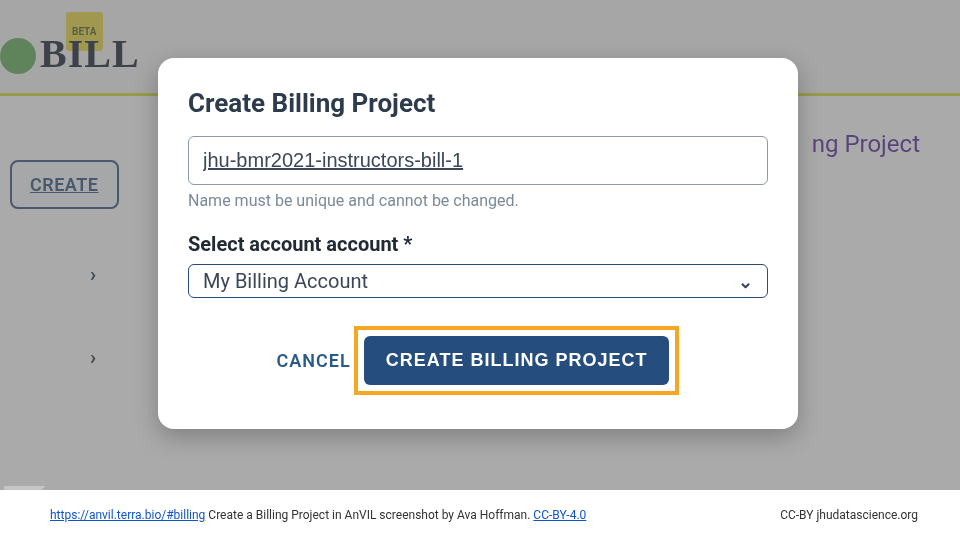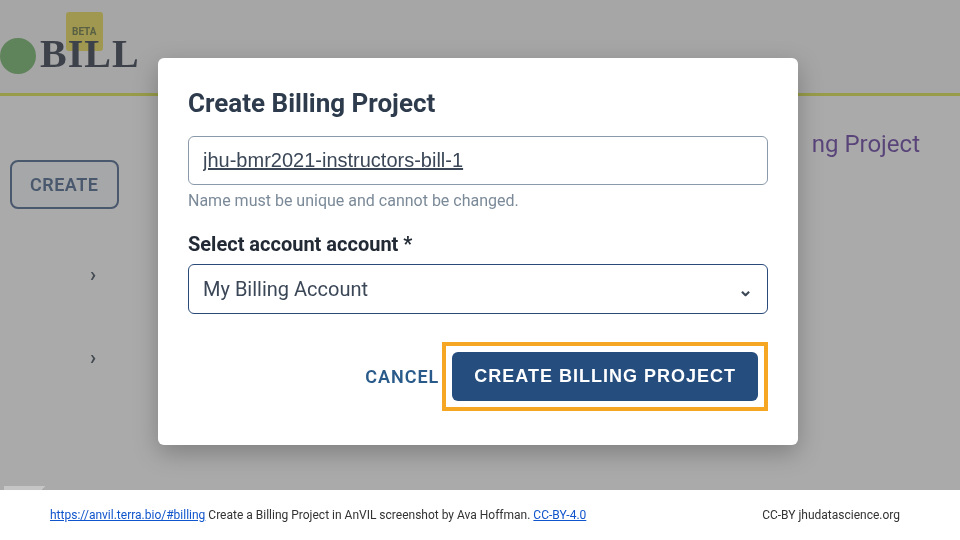--- a/index.html
+++ b/index.html
@@ -60,38 +60,39 @@
     position: absolute;
     top: 160px; left: 10px;
     border: 2px solid #2a4a7a;
     border-radius: 8px;
     padding: 12px 18px;
     color: #2a4a7a;
     font-weight: 600;
     font-size: 18px;
     letter-spacing: 0.5px;
     background: #f5f8fb;
+    text-decoration: underline;
   }
   .chev {
     position: absolute;
     left: 90px;
     font-size: 20px;
     font-weight: 700;
     color: #1a2a3a;
   }
   .chev1 { top: 262px; }
   .chev2 { top: 345px; }
 
   .modal {
     position: absolute;
     top: 58px;
     left: 158px;
     width: 640px;
     background: #fff;
-    border-radius: 6px;
+    border-radius: 16px;
     box-shadow: 0 8px 24px rgba(0,0,0,0.25);
     padding: 30px 30px 34px 30px;
   }
   .modal h2 {
     font-size: 26px;
     font-weight: 700;
     color: #2d3b4d;
     margin-bottom: 18px;
   }
   .label {
@@ -117,37 +118,37 @@
     margin-bottom: 22px;
   }
   .select-wrap {
     position: relative;
     width: 100%;
   }
   .select {
     width: 100%;
     border: 1px solid #2a4a7a;
     border-radius: 6px;
-    padding: 12px 14px;
+    padding: 4px 14px;
     font-size: 20px;
     color: #3b4757;
     background: #fff;
     display: flex;
     justify-content: space-between;
     align-items: center;
     cursor: pointer;
   }
   .chevron-down {
     font-size: 18px;
     font-weight: 700;
     color: #3b4757;
   }
   .actions {
     display: flex;
-    justify-content: flex-end;
+    justify-content: center;
     align-items: center;
     gap: 3px;
     margin-top: 28px;
   }
   .cancel {
     color: #2a5a8a;
     font-weight: 600;
     font-size: 18px;
     letter-spacing: 1px;
     cursor: pointer;
@@ -168,21 +169,21 @@
     border: none;
   }
   .footer {
     position: absolute;
     bottom: 0; left: 0; right: 0;
     height: 50px;
     background: #fff;
     display: flex;
     align-items: center;
     justify-content: space-between;
-    padding: 0 60px 0 50px;
+    padding: 0 42px 0 50px;
     font-size: 12px;
     color: #333;
   }
   .footer a { color: #1155cc; text-decoration: underline; }
   .paper-fold {
     position: absolute;
     bottom: 12px; left: 4px;
     width: 42px; height: 42px;
     background: linear-gradient(135deg, #e0e0e0 50%, transparent 50%);
     opacity: 0.5;

